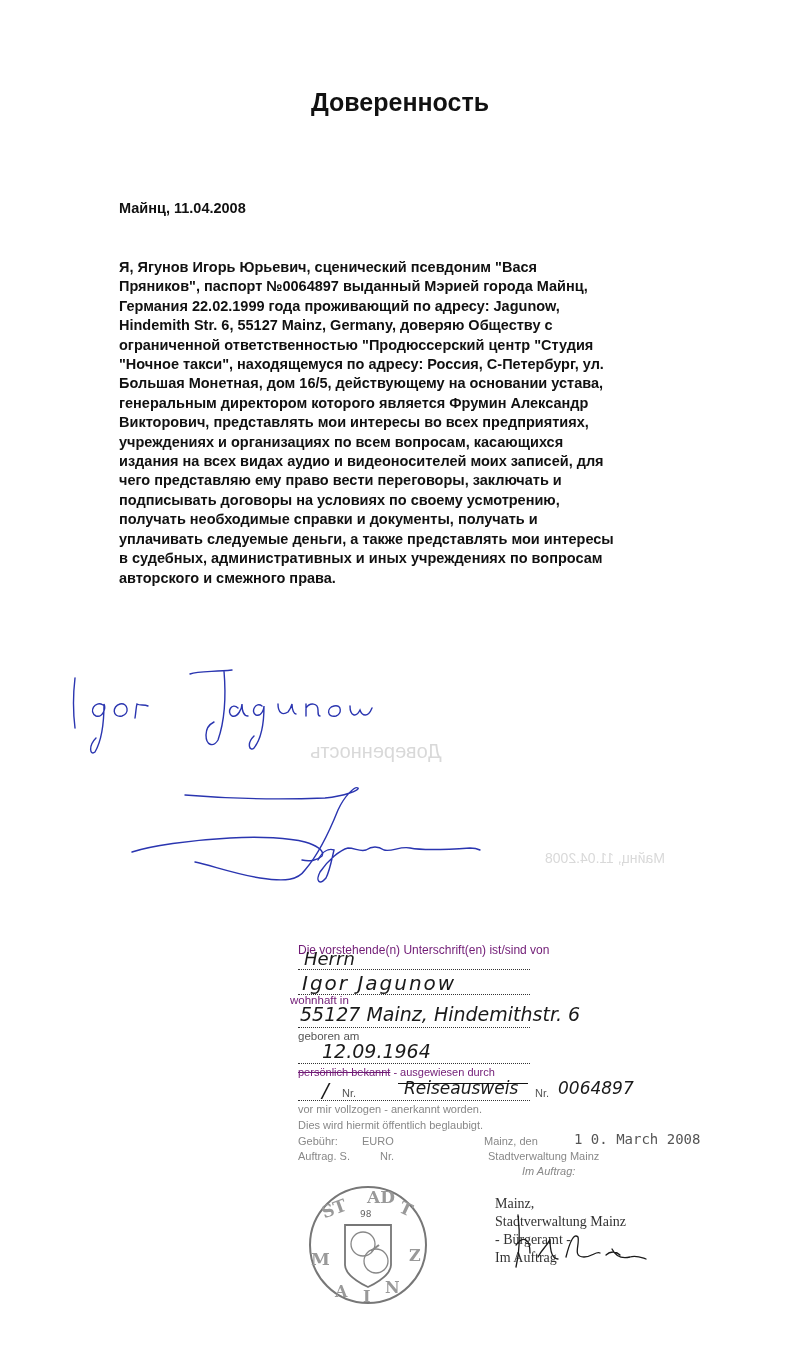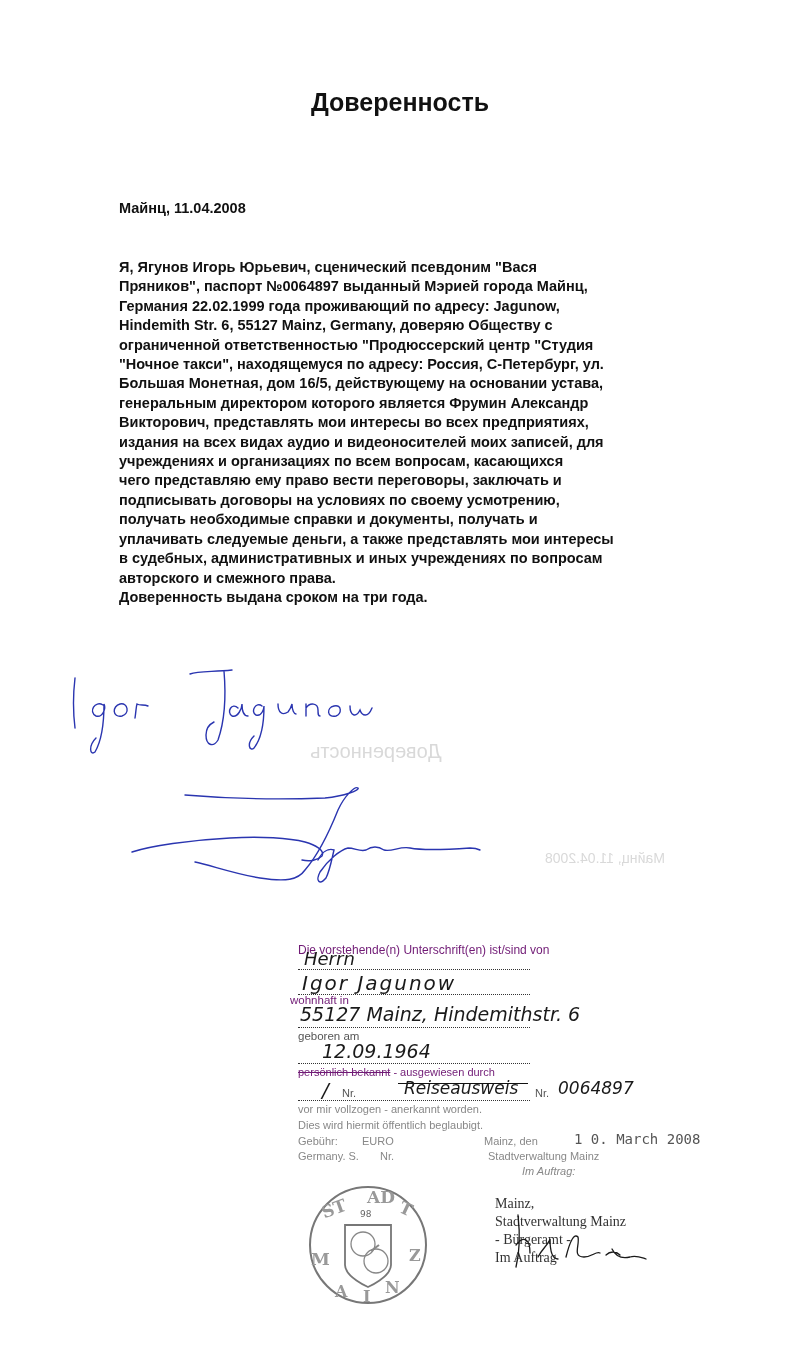--- a/index.html
+++ b/index.html
@@ -26,29 +26,28 @@
 <div class="body-text">
   <div>Я, Ягунов Игорь Юрьевич, сценический псевдоним "Вася</div>
   <div>Пряников", паспорт №0064897 выданный  Мэрией города Майнц,</div>
   <div>Германия 22.02.1999 года проживающий по адресу: Jagunow,</div>
   <div>Hindemith Str. 6, 55127 Mainz, Germany, доверяю Обществу с</div>
   <div>ограниченной ответственностью "Продюссерский центр "Студия</div>
   <div>"Ночное такси", находящемуся по адресу: Россия, С-Петербург, ул.</div>
   <div>Большая Монетная, дом 16/5, действующему на основании устава,</div>
   <div>генеральным директором которого является Фрумин Александр</div>
   <div>Викторович, представлять мои интересы во всех предприятиях,</div>
+  <div>учреждениях и организациях по всем вопросам, касающихся</div>
   <div>издания на всех видах аудио и видеоносителей моих записей, для</div>
-  <div>учреждениях и организациях по всем вопросам, касающихся</div>
   <div>чего представляю ему право вести переговоры, заключать и</div>
   <div>подписывать договоры на условиях по своему усмотрению,</div>
   <div>получать необходимые справки и документы, получать и</div>
   <div>уплачивать следуемые деньги, а также представлять мои интересы</div>
   <div>в судебных, административных и иных учреждениях по вопросам</div>
   <div>авторского и смежного права.</div>
-  <div>Доверенность выдана сроком на три года.</div>
 </div>
 
 <div class="ghost" style="top:740px; left:310px; font-size:20px;">Доверенность</div>
 <div class="ghost" style="top:850px; left:545px; font-size:14px;">Майнц, 11.04.2008</div>
 
 <svg class="sig-svg" width="800" height="900">
   <g fill="none" stroke="#2a35b0" stroke-width="1.4" stroke-linecap="round">
 
     <path d="M75 678 C73 695,73 712,75 728"></path>
 
@@ -99,21 +98,21 @@
 <div class="hand" style="top:1078px; left:322px; font-size:20px;">/</div>
 <div class="hand" style="top:1078px; left:404px; font-size:17px;">Reiseausweis</div>
 <div class="cert-label" style="top:1087px; left:535px; font-size:11px; color:#555;">Nr.</div>
 <div class="hand" style="top:1078px; left:558px; font-size:17px;">0064897</div>
 
 <div class="cert-label faint" style="top:1103px; left:298px; font-size:11px;">vor mir vollzogen - anerkannt worden.</div>
 <div class="cert-label faint" style="top:1119px; left:298px; font-size:11px;">Dies wird hiermit öffentlich beglaubigt.</div>
 
 <div class="cert-label faint" style="top:1135px; left:298px; font-size:11px;">Gebühr:</div>
 <div class="cert-label faint" style="top:1135px; left:362px; font-size:11px;">EURO</div>
-<div class="cert-label faint" style="top:1150px; left:298px; font-size:11px;">Germany. S.</div>
+<div class="cert-label faint" style="top:1150px; left:298px; font-size:11px;">Auftrag. S.</div>
 <div class="cert-label faint" style="top:1150px; left:380px; font-size:11px;">Nr.</div>
 
 <div class="cert-label faint" style="top:1135px; left:484px; font-size:11px;">Mainz, den</div>
 <div class="cert-label" style="top:1131px; left:574px; font-size:14px; font-family:'DejaVu Sans Mono', monospace; color:#555;">1 0. March 2008</div>
 <div class="cert-label faint" style="top:1150px; left:488px; font-size:11px;">Stadtverwaltung Mainz</div>
 <div class="cert-label faint" style="top:1165px; left:522px; font-size:11px; font-style:italic;">Im Auftrag:</div>
 
 <svg style="position:absolute; left:305px; top:1185px;" width="130" height="130">
   <circle cx="63" cy="60" r="58" fill="none" stroke="#777" stroke-width="2"></circle>
   <path d="M40 40 L86 40 L86 80 C86 92,63 102,63 102 C63 102,40 92,40 80 Z" fill="none" stroke="#777" stroke-width="1.8"></path>

